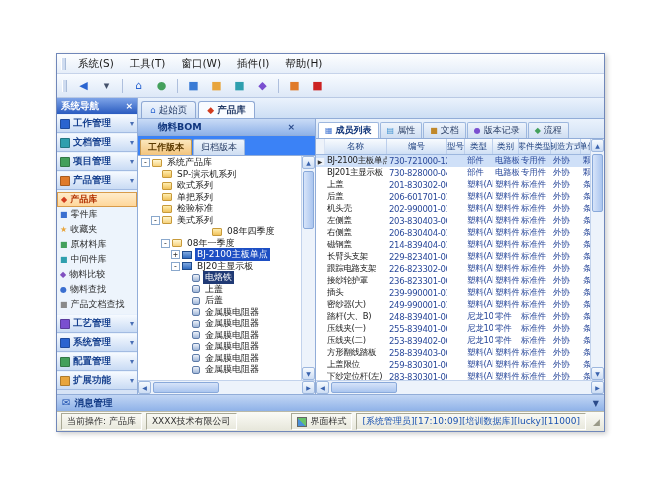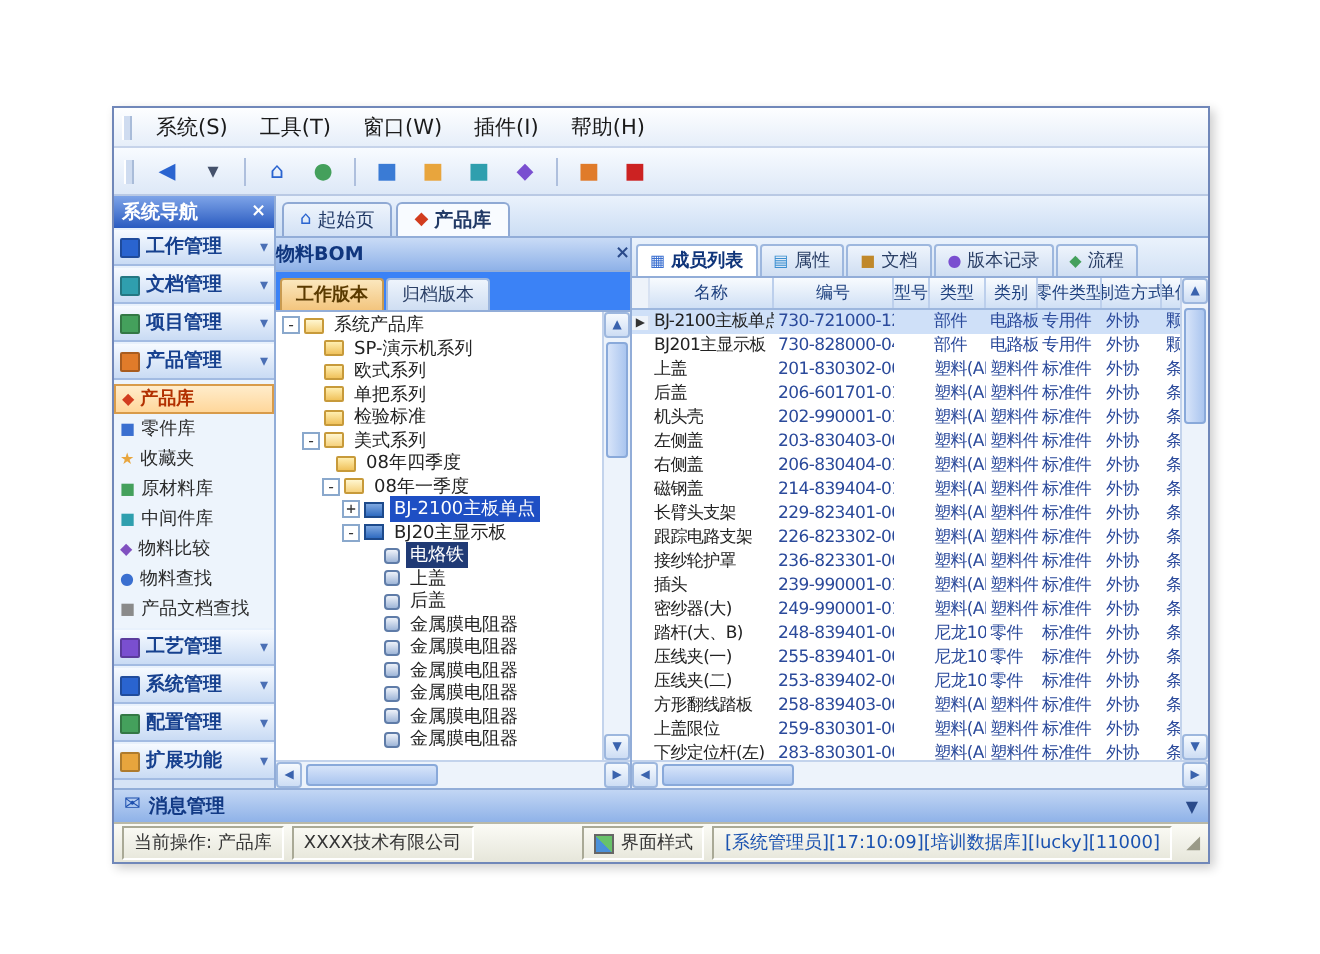--- a/index.html
+++ b/index.html
@@ -46,21 +46,21 @@
   .main-tab{height:16px;padding:0 8px;font-size:9.5px;display:flex;align-items:center;gap:3px;
     border:1px solid #8fa9d4;border-bottom:none;border-radius:3px 3px 0 0;background:linear-gradient(#eef4fc,#d2e1f5);color:#223a66;white-space:nowrap;}
   .main-tab.active{background:#f8fbff;font-weight:bold;}
   .mt-icon{font-size:9px;line-height:1;}
 
   .panels{flex:1;display:flex;min-height:0;}
 
   
   .bom{width:177px;flex:none;border-right:1px solid #92add8;background:#ffffff;display:flex;flex-direction:column;min-height:0;}
   .bom-header{height:16px;flex:none;background:linear-gradient(#c9dbf6,#8fb2e8);color:#10367e;font-size:9.5px;font-weight:bold;
-    display:flex;align-items:center;justify-content:space-between;padding:0 0;border-bottom:1px solid #92add8;}
+    display:flex;align-items:center;justify-content:space-between;padding:0 20px;border-bottom:1px solid #92add8;}
   .bom-header .hdr-x{color:#2a4a8a;}
   .bom-tabs{height:19px;flex:none;background:#3b82f6;display:flex;align-items:flex-end;gap:1px;padding-left:2px;border-bottom:1px solid #92add8;}
   .bom-tab{height:15px;padding:0 7px;font-size:9px;display:flex;align-items:center;gap:2px;border:1px solid #9db7de;border-bottom:none;
     border-radius:2px 2px 0 0;background:linear-gradient(#eef4fc,#cfdef2);color:#2a3f66;white-space:nowrap;}
   .bom-tab.active{background:linear-gradient(#fbe7bd,#f3c57e);border-color:#c89a50;color:#5a3a00;font-weight:bold;}
   .bom-body{flex:1;display:flex;min-height:0;}
   .tree{flex:1;min-width:0;overflow:hidden;background:#fff;padding-top:1px;}
   .tree-row{height:11.5px;display:flex;align-items:center;white-space:nowrap;font-size:9px;color:#222;}
   .expander{width:9px;height:9px;flex:none;border:1px solid #8aa8cc;background:#fff;font-size:8px;line-height:7px;text-align:center;color:#333;
     box-sizing:border-box;margin-right:2px;font-family:"DejaVu Sans Mono",monospace;}
@@ -305,21 +305,21 @@
                 <div class="tree-row" style="padding-left: 13px;">
                   <span class="exp-spacer"></span>
                   <span class="ico ico-folder"></span>
                   <span class="tree-label">检验标准</span>
                 </div>
                 <div class="tree-row" style="padding-left: 13px;">
                   <span class="expander">-</span>
                   <span class="ico ico-folder-open"></span>
                   <span class="tree-label">美式系列</span>
                 </div>
-                <div class="tree-row" style="padding-left: 19px;">
+                <div class="tree-row" style="padding-left: 19px; margin-left: 44px;">
                   <span class="exp-spacer"></span>
                   <span class="ico ico-folder"></span>
                   <span class="tree-label">08年四季度</span>
                 </div>
                 <div class="tree-row" style="padding-left: 23px;">
                   <span class="expander">-</span>
                   <span class="ico ico-folder-open"></span>
                   <span class="tree-label">08年一季度</span>
                 </div>
                 <div class="tree-row sel-primary" style="padding-left: 33px;">

